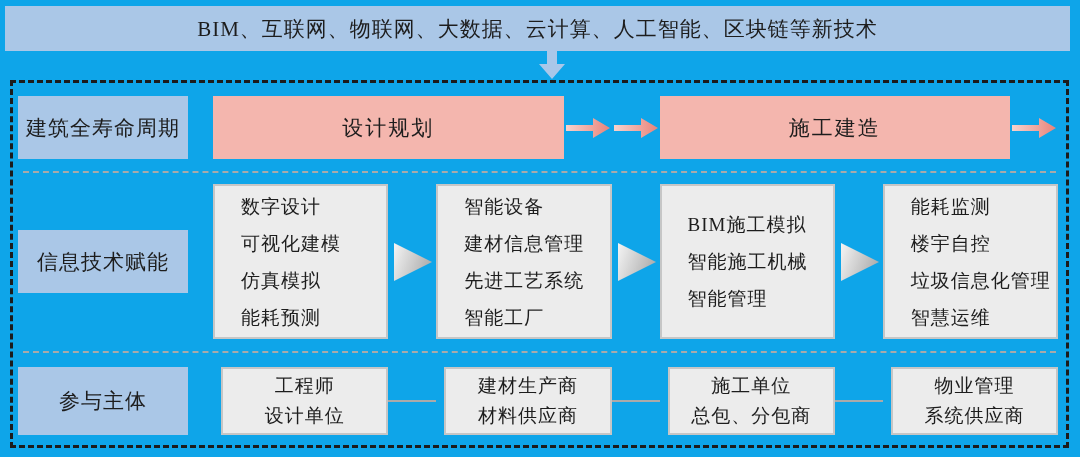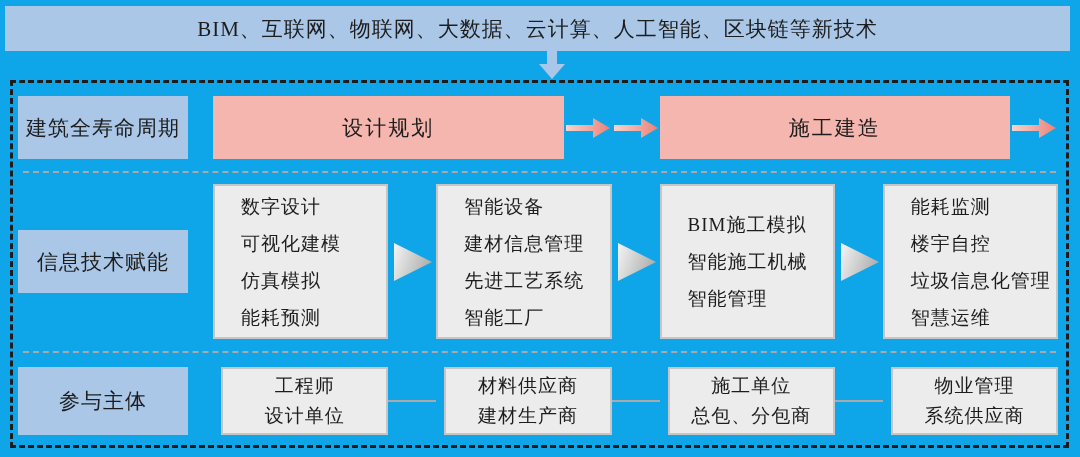--- a/index.html
+++ b/index.html
@@ -156,22 +156,22 @@
         <div class="label-box">参与主体</div>
       </div>
       <div class="party-box">
         <div class="party-line">工程师</div>
         <div class="party-line">设计单位</div>
       </div>
       <div class="spacer">
         <div class="connector"></div>
       </div>
       <div class="party-box">
+        <div class="party-line">建材生产商</div>
         <div class="party-line">材料供应商</div>
-        <div class="party-line">建材生产商</div>
       </div>
       <div class="spacer">
         <div class="connector"></div>
       </div>
       <div class="party-box">
         <div class="party-line">施工单位</div>
         <div class="party-line">总包、分包商</div>
       </div>
       <div class="spacer">
         <div class="connector"></div>

